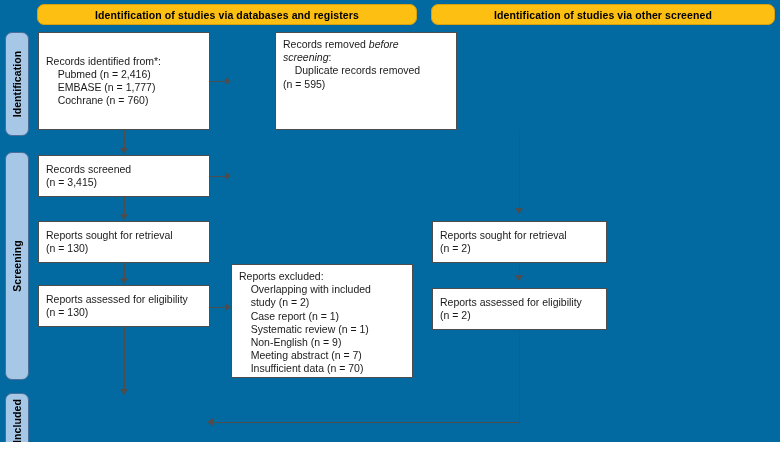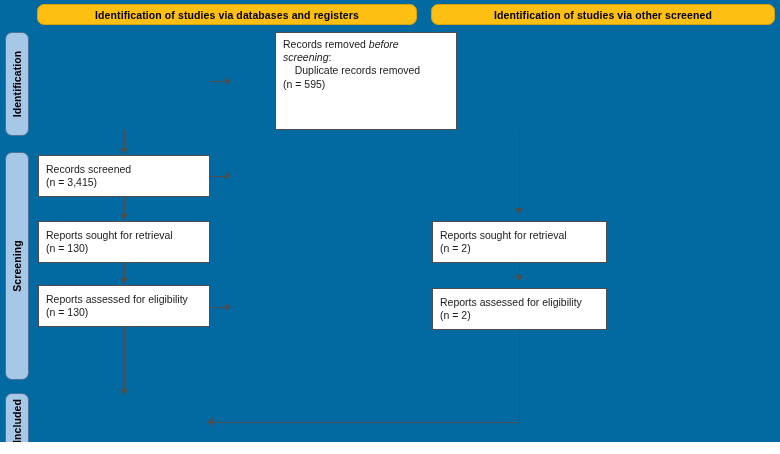--- a/index.html
+++ b/index.html
@@ -124,20 +124,26 @@
   </div>
 
   <div class="stage" style="left:5px; top:152px; width:24px; height:228px;">
     <span>Screening</span>
   </div>
 
   <div class="stage" style="left:5px; top:393px; width:24px; height:56px;">
     <span>Included</span>
   </div>
 
+  <div class="box vcenter" style="left:38px; top:32px; width:172px; height:98px;">
+    <div class="txt">Records identified from*:
+    Pubmed (n = 2,416)
+    EMBASE (n = 1,777)
+    Cochrane (n = 760)</div>
+  </div>
 
   <div class="box vtop" style="left:231px; top:32px; width:182px; height:98px;margin-left:44px;">
     <div class="txt">Records removed <i>before</i>
 <i>screening</i>:
     Duplicate records removed
 (n = 595)</div>
   </div>
 
   <div class="box vcenter" style="left:38px; top:155px; width:172px; height:42px;">
     <div class="txt">Records screened
@@ -148,20 +154,30 @@
   <div class="box vcenter" style="left:38px; top:221px; width:172px; height:42px;">
     <div class="txt">Reports sought for retrieval
 (n = 130)</div>
   </div>
 
   <div class="box vcenter" style="left:38px; top:285px; width:172px; height:42px;">
     <div class="txt">Reports assessed for eligibility
 (n = 130)</div>
   </div>
 
+  <div class="box vtop" style="left:231px; top:264px; width:182px; height:114px;">
+    <div class="txt">Reports excluded:
+    Overlapping with included
+    study (n = 2)
+    Case report (n = 1)
+    Systematic review (n = 1)
+    Non-English (n = 9)
+    Meeting abstract (n = 7)
+    Insufficient data (n = 70)</div>
+  </div>
 
 
 
   <div class="box vcenter" style="left:432px; top:221px; width:175px; height:42px;">
     <div class="txt">Reports sought for retrieval
 (n = 2)</div>
   </div>
 
   <div class="box vcenter" style="left:432px; top:288px; width:175px; height:42px;">
     <div class="txt">Reports assessed for eligibility

